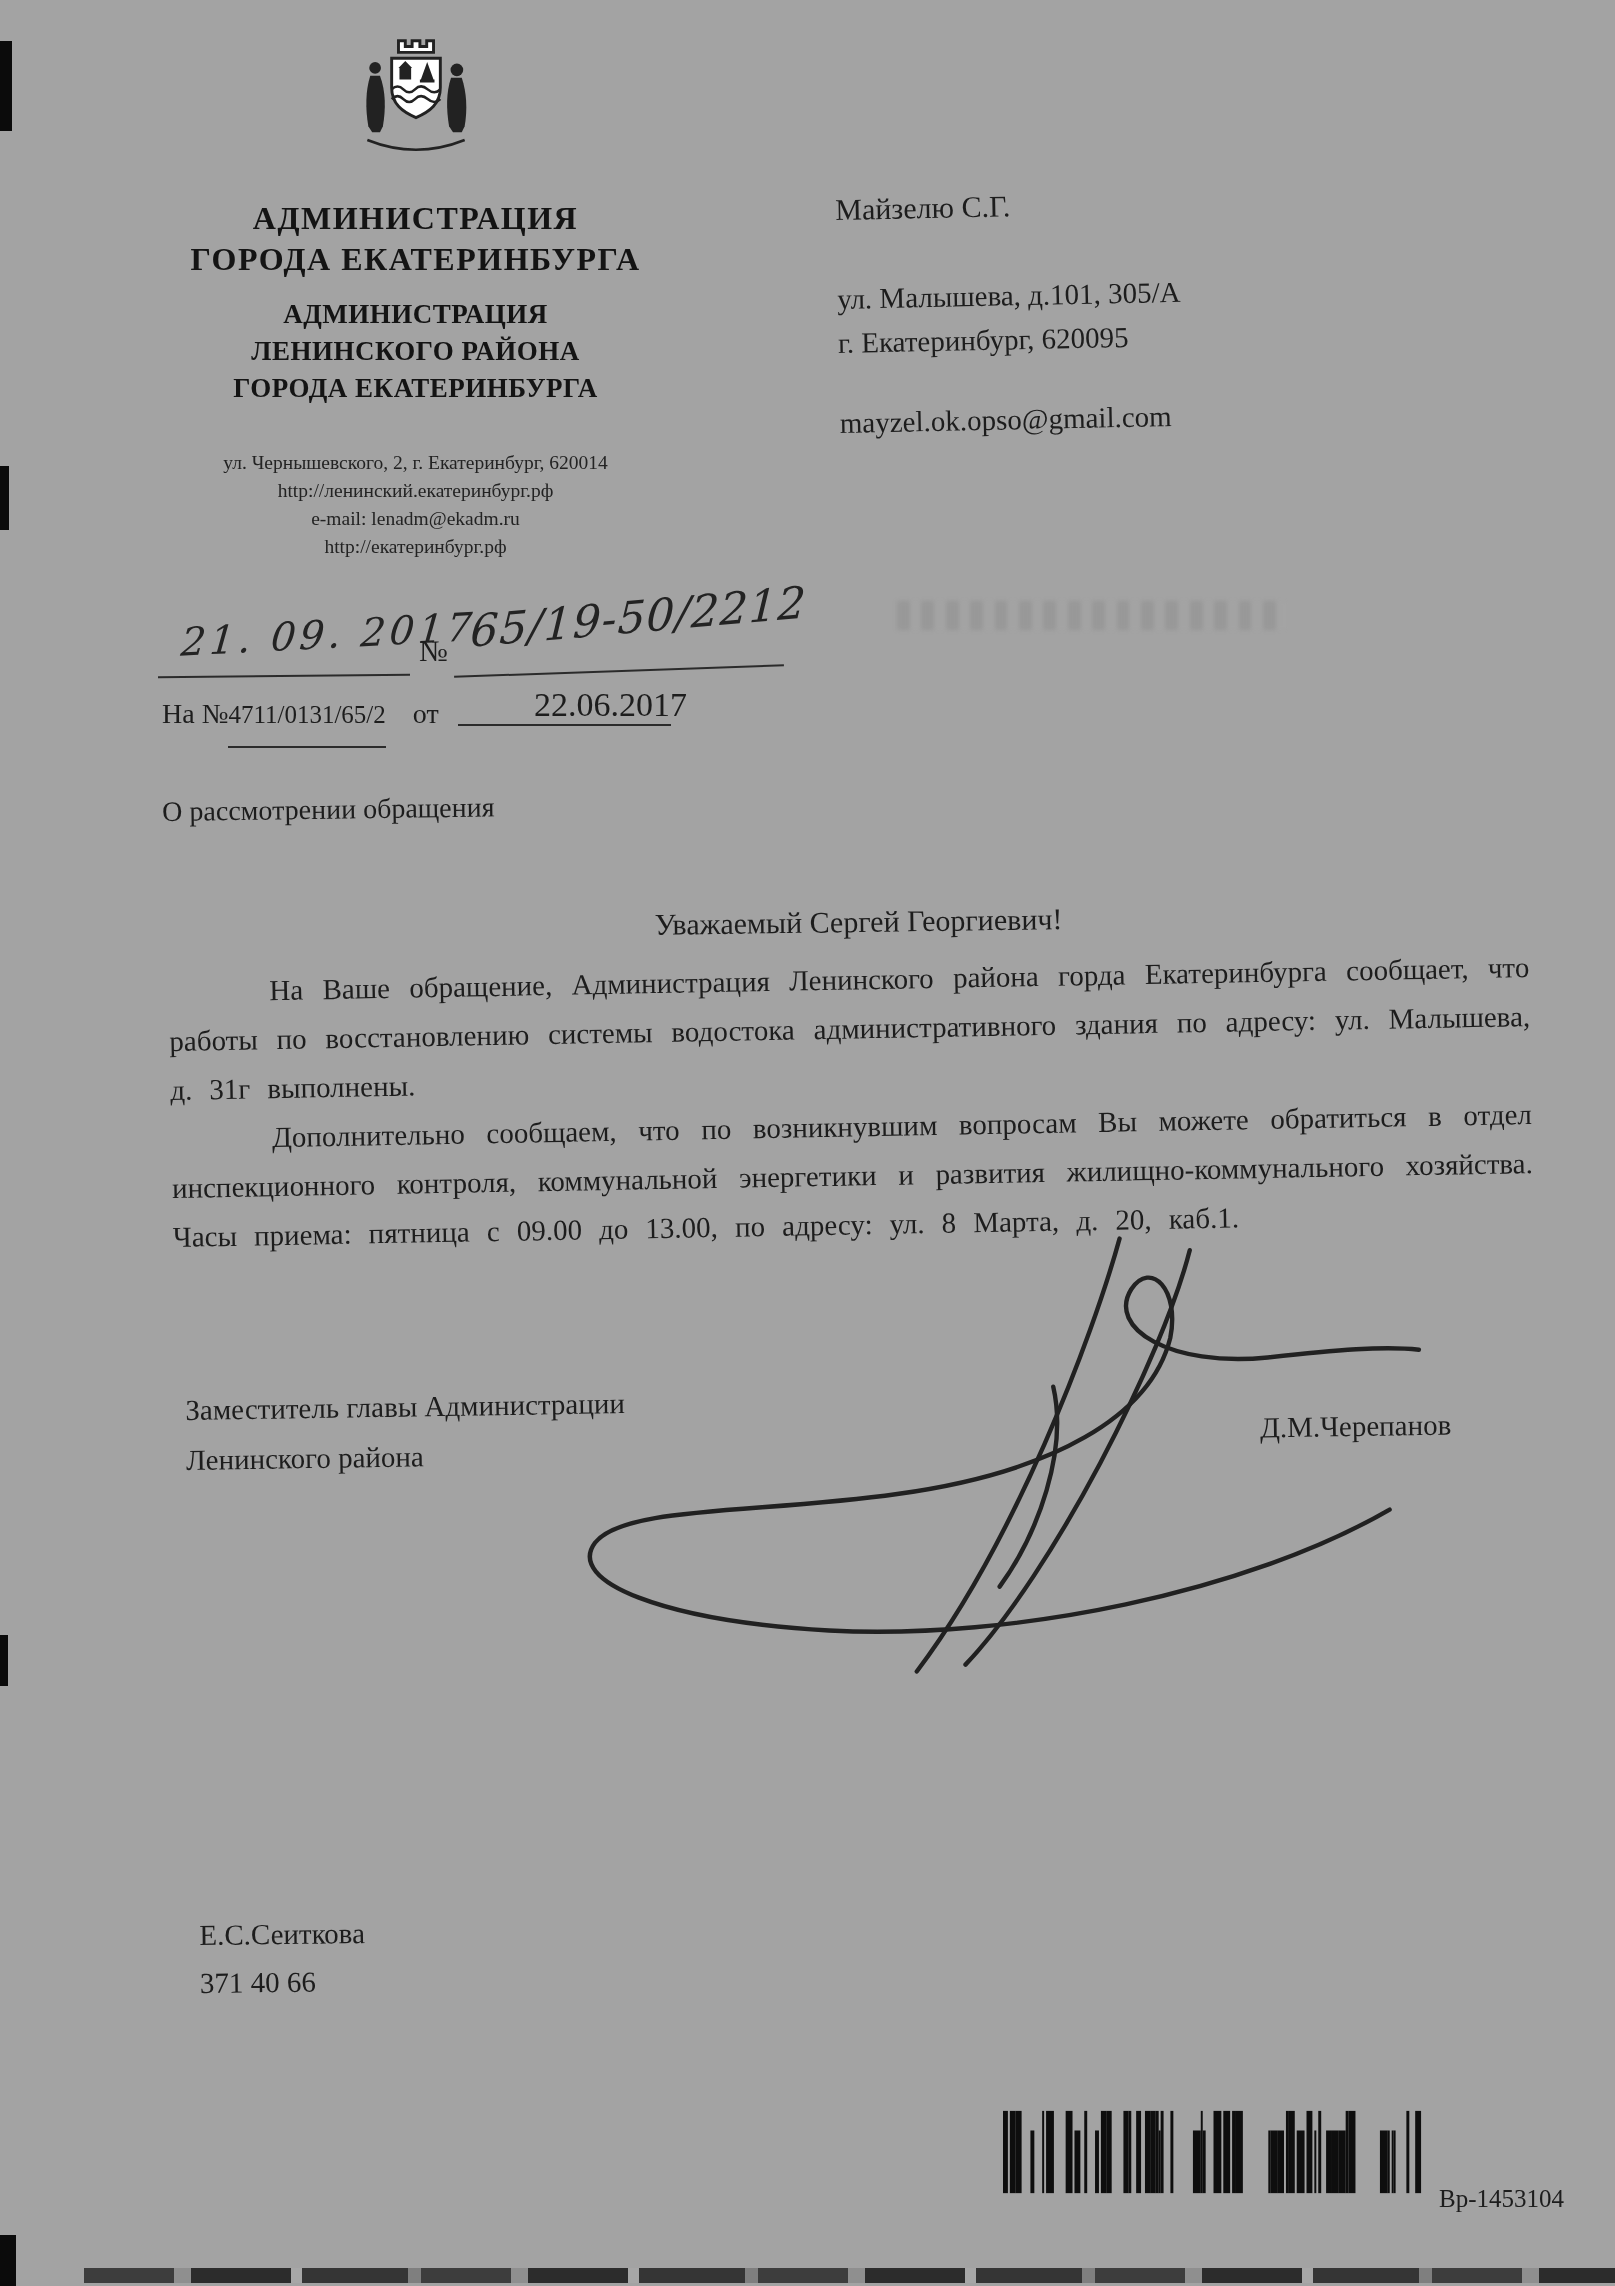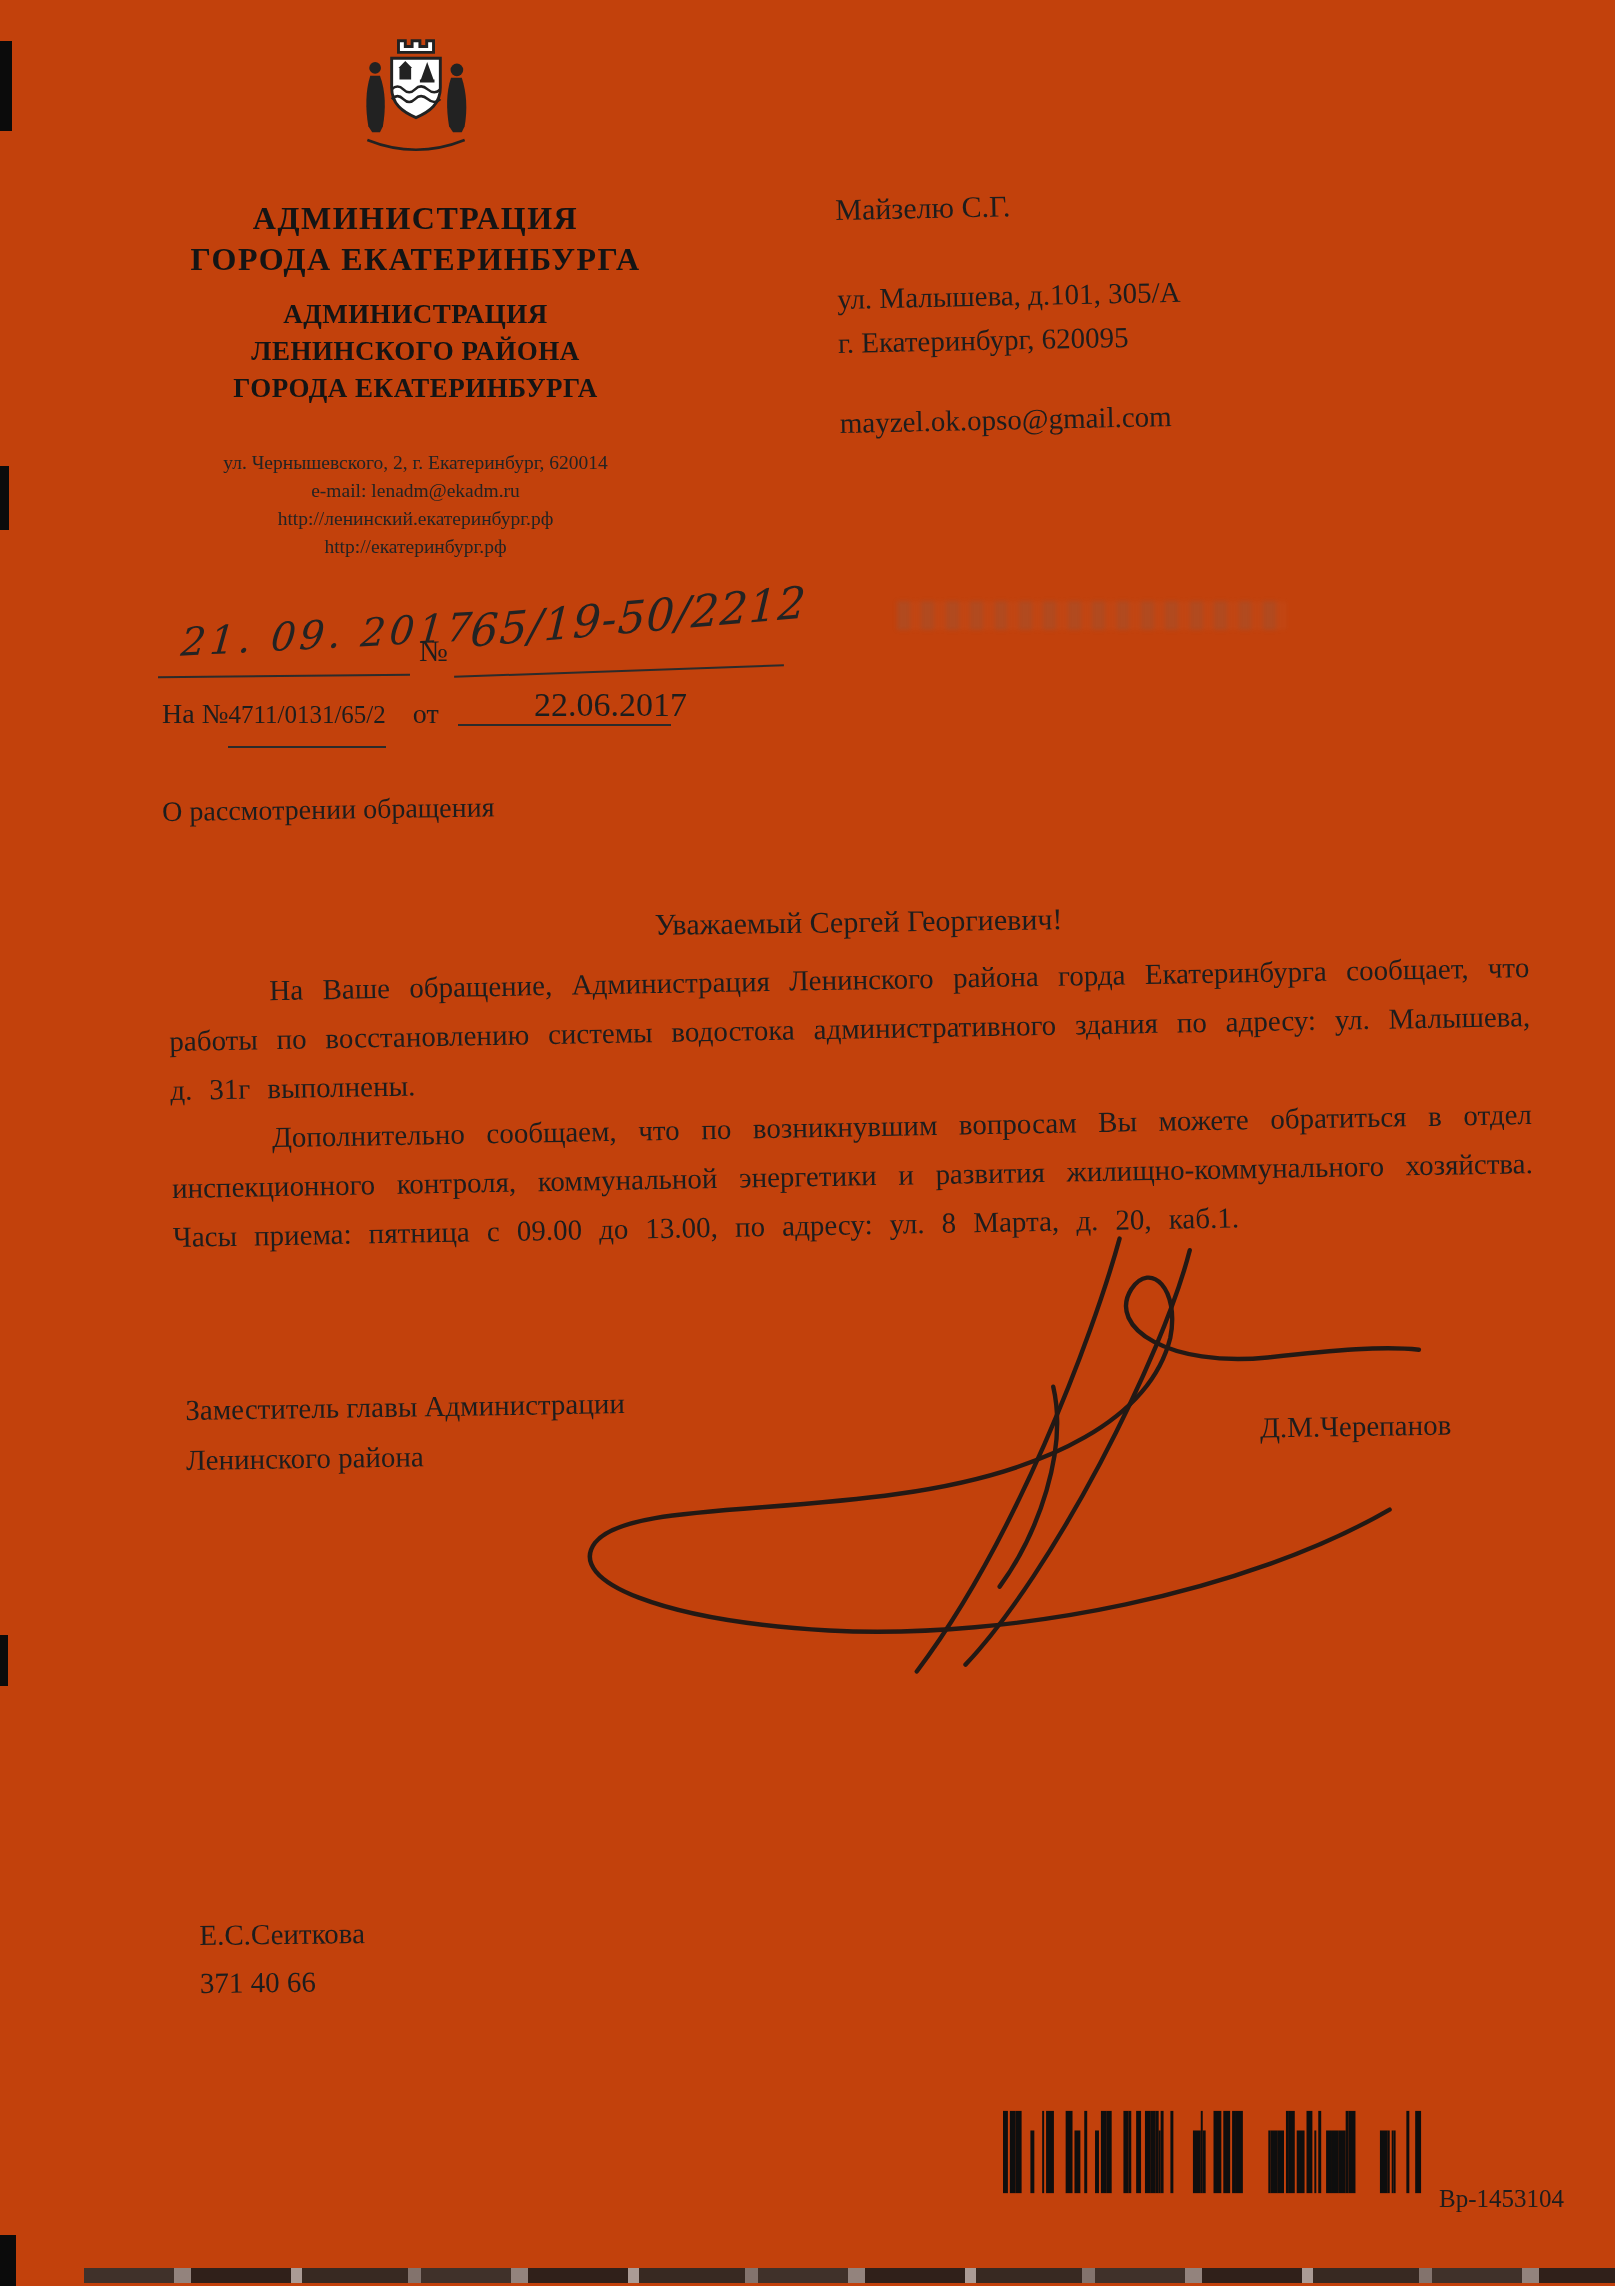--- a/index.html
+++ b/index.html
@@ -1,18 +1,18 @@
 <!DOCTYPE html>
 <html><head>
 <meta charset="utf-8">
 <style>
   html,body{margin:0;padding:0;background:#ffffff;}
   .page{
     position:relative;width:1615px;height:2287px;overflow:hidden;
-    background:#c2410c;color:#1d1d1d;
+    background:#a3a3a3;color:#1d1d1d;
     font-family:"Liberation Serif", serif;
   }
   
   .emblem{position:absolute;left:334px;top:29px;width:164px;height:146px;}
   .org-block{position:absolute;left:125px;top:198px;width:581px;text-align:center;font-weight:bold;color:#141414;}
   .org-big{font-size:32px;line-height:41px;letter-spacing:1.5px;}
   .org-small{font-size:27px;line-height:37px;letter-spacing:0.5px;}
   .org-gap{height:15.6px;}
   .lh-address{position:absolute;left:125px;top:449px;width:581px;text-align:center;font-size:19.5px;line-height:28px;color:#232323;}
   
@@ -92,22 +92,22 @@
     <div class="org-big">АДМИНИСТРАЦИЯ</div>
     <div class="org-big">ГОРОДА ЕКАТЕРИНБУРГА</div>
     <div class="org-gap"></div>
     <div class="org-small">АДМИНИСТРАЦИЯ</div>
     <div class="org-small">ЛЕНИНСКОГО РАЙОНА</div>
     <div class="org-small">ГОРОДА ЕКАТЕРИНБУРГА</div>
   </div>
 
   <div class="lh-address">
     <div>ул. Чернышевского, 2, г. Екатеринбург, 620014</div>
+    <div>http://ленинский.екатеринбург.рф</div>
     <div>e-mail: lenadm@ekadm.ru</div>
-    <div>http://ленинский.екатеринбург.рф</div>
     <div>http://екатеринбург.рф</div>
   </div>
 
   <div class="hand hw-date">21. 09. 2017</div>
   <div class="num-sign">№</div>
   <div class="hand hw-num">65/19-50/2212</div>
   <div class="rule rule-date"></div>
   <div class="rule rule-num"></div>
   <div class="smudge"></div>
 

